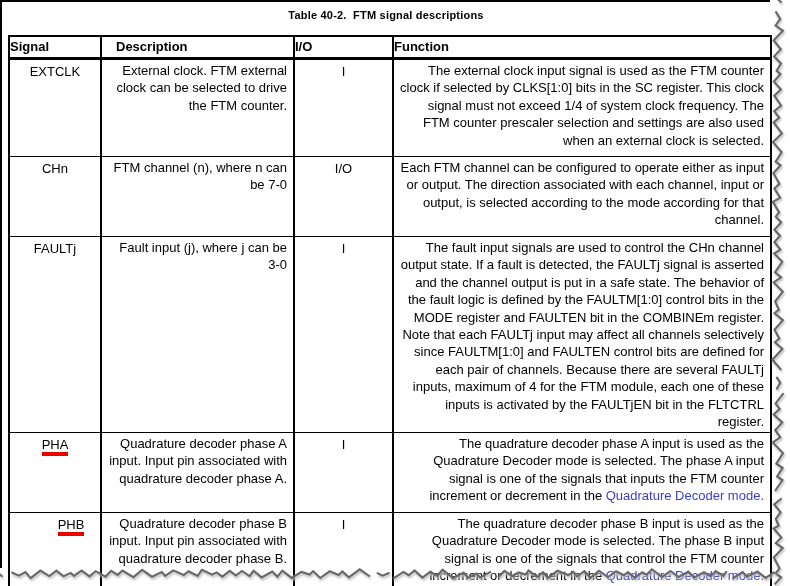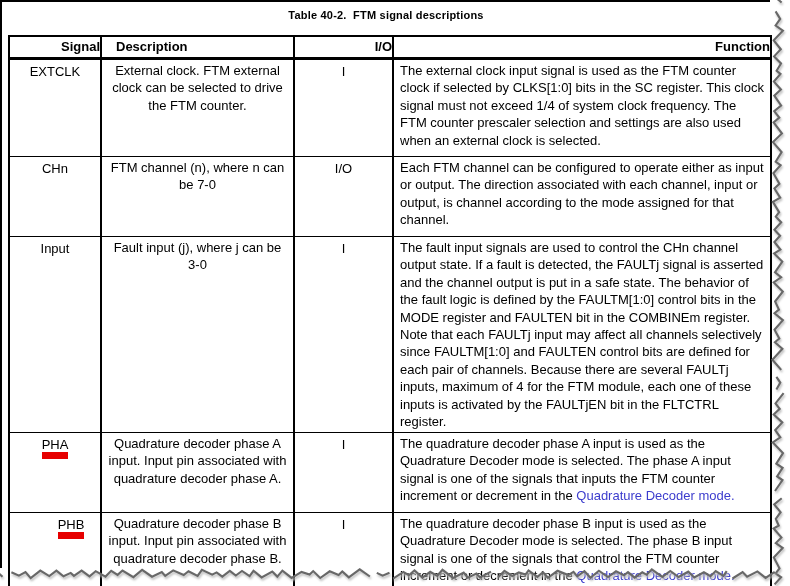--- a/index.html
+++ b/index.html
@@ -39,44 +39,44 @@
   col.c-sig  { width: 92px; }
   col.c-desc { width: 193px; }
   col.c-io   { width: 99px; }
   col.c-func { width: 378px; }
   th {
     border: 2px solid #000;
     border-bottom-width: 3px;
     height: 20px;
     font-size: 13px;
     font-weight: bold;
-    text-align: right;
+    text-align: left;
     vertical-align: middle;
     padding: 0;
   }
   th.h-desc { text-align: left; padding-left: 14px; }
   td {
     border: 2px solid #000;
     border-top-width: 1px;
     border-bottom-width: 1px;
     vertical-align: top;
     padding: 0;
   }
   td.sig  { text-align: center; padding-top: 3px; }
-  td.desc { text-align: center; padding: 2px 6px 0 6px; }
+  td.desc { text-align: right; padding: 2px 6px 0 6px; }
   td.io   { text-align: center; padding-top: 3px; }
-  td.func { text-align: left; padding: 2px 6px 0 6px; margin-top: 16px; }
+  td.func { text-align: right; padding: 2px 6px 0 6px; margin-top: 16px; }
   tr.r1 td { height: 93px; }
   tr.r2 td { height: 76px; }
   tr.r3 td { height: 192px; }
   tr.r4 td { height: 76px; }
   tr.r5 td { height: 70px; }
   .misspell {
     display: inline-block;
-    border-bottom: 7px solid #f97316;
+    border-bottom: 4px solid #f97316;
     line-height: 15px;
     text-align: right;
   }
   a.qlink {
     color: #3c3ccd;
     text-decoration: none;
     cursor: pointer;
   }
   .torn {
     position: absolute;
@@ -118,24 +118,24 @@
       <tr class="r1">
         <td class="sig"><span>EXTCLK</span></td>
         <td class="desc">External clock. FTM external clock can be selected to drive the FTM counter.</td>
         <td class="io">I</td>
         <td class="func"><span>The external clock input signal is used as the FTM counter clock if selected by CLKS[1:0] bits in the SC register. This clock signal must not exceed 1/4 of system clock frequency. The FTM counter prescaler selection and settings are also used when an external clock is selected.</span></td>
       </tr>
       <tr class="r2">
         <td class="sig"><span>CHn</span></td>
         <td class="desc">FTM channel (n), where n can be 7-0</td>
         <td class="io">I/O</td>
-        <td class="func"><span>Each FTM channel can be configured to operate either as input or output. The direction associated with each channel, input or output, is channel according to the mode assigned for that channel.</span></td>
+        <td class="func"><span>Each FTM channel can be configured to operate either as input or output. The direction associated with each channel, input or output, is selected according to the mode according for that channel.</span></td>
       </tr>
       <tr class="r3">
-        <td class="sig"><span>Input</span></td>
+        <td class="sig"><span>FAULTj</span></td>
         <td class="desc">Fault input (j), where j can be 3-0</td>
         <td class="io">I</td>
         <td class="func"><span>The fault input signals are used to control the CHn channel output state. If a fault is detected, the FAULTj signal is asserted and the channel output is put in a safe state. The behavior of the fault logic is defined by the FAULTM[1:0] control bits in the MODE register and FAULTEN bit in the COMBINEm register. Note that each FAULTj input may affect all channels selectively since FAULTM[1:0] and FAULTEN control bits are defined for each pair of channels. Because there are several FAULTj inputs, maximum of 4 for the FTM module, each one of these inputs is activated by the FAULTjEN bit in the FLTCTRL register.</span></td>
       </tr>
       <tr class="r4">
         <td class="sig"><span class="misspell" style="border-bottom-color: rgb(230, 0, 0);">PHA</span></td>
         <td class="desc">Quadrature decoder phase A input. Input pin associated with quadrature decoder phase A.</td>
         <td class="io">I</td>
         <td class="func"><span>The quadrature decoder phase A input is used as the Quadrature Decoder mode is selected. The phase A input signal is one of the signals that inputs the FTM counter increment or decrement in the </span><a class="qlink" style="color: rgb(60, 60, 205);">Quadrature Decoder mode.</a></td>
       </tr>

